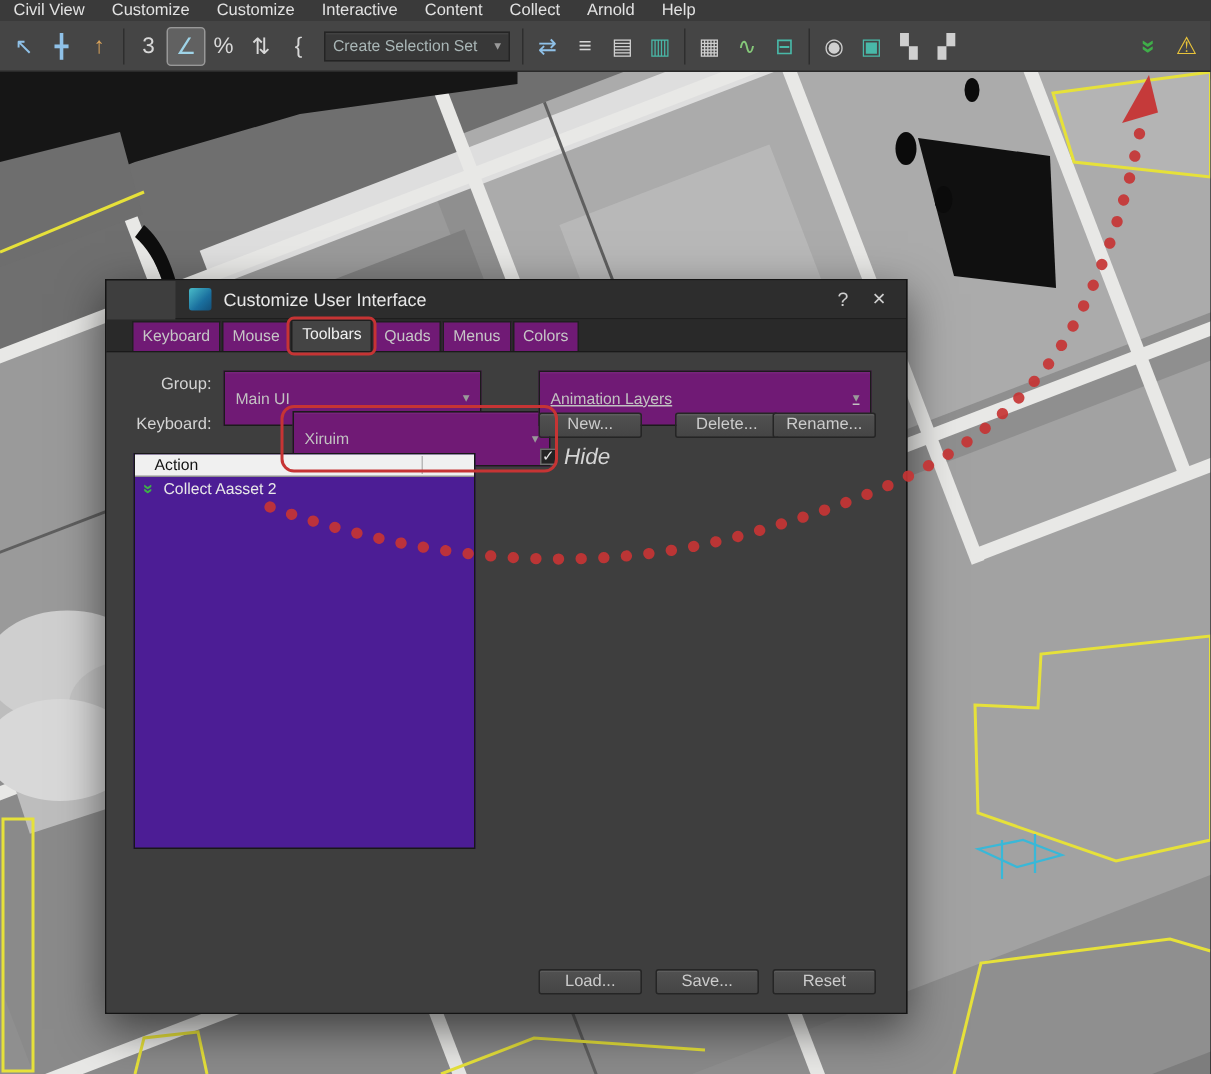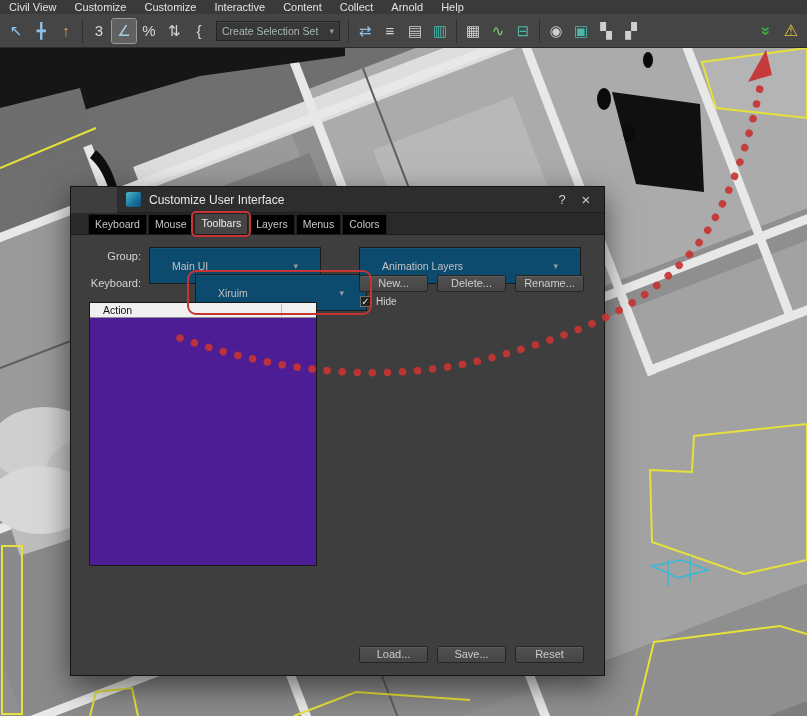--- a/index.html
+++ b/index.html
@@ -26,41 +26,41 @@
 
   
   .dialog { position:absolute; left:70px; top:186px; width:535px; height:490px; background:#3e3e3e; border:1px solid #141414; box-shadow:0 10px 28px rgba(0,0,0,.55); z-index:20; }
   .dlg-titlebar { position:absolute; top:0; left:0; right:0; height:26px; background:#2d2d2d; border-bottom:1px solid #1e1e1e; display:flex; align-items:center;margin-left:46px; }
   .dlg-icon { width:15px; height:15px; margin:0 8px 0 9px; border-radius:2px; background:linear-gradient(135deg,#49bcc9,#1a6f9e 60%,#134f78); flex:0 0 auto; }
   .dlg-title { font-size:12px; color:#e8e8e8; }
   .dlg-spacer { flex:1; }
   .dlg-btn { width:24px; text-align:center; font-size:13px; color:#cfcfcf; cursor:default; }
   .dlg-btn.close { font-size:15px; margin-right:6px; }
   .dlg-tabs { position:absolute; top:26px; left:0; right:0; height:22px; background:#292929; border-bottom:1px solid #1a1a1a; display:flex; align-items:flex-end; padding-left:17px; }
-  .tab { height:20px; line-height:19px; padding:0 6px; font-size:10.5px; color:#c6c6c6; background:#000000; border:1px solid #1f1f1f; border-bottom:none; margin-right:1px; position:relative; white-space:nowrap; }
+  .tab { height:20px; line-height:19px; padding:0 6px; font-size:10.5px; color:#c6c6c6; background:#701a75; border:1px solid #1f1f1f; border-bottom:none; margin-right:1px; position:relative; white-space:nowrap; }
   .tab.active { background:#444444; color:#efefef; height:21px; }
   .dlg-body { position:absolute; top:48px; left:0; right:0; bottom:0; background:#3e3e3e; }
 
   .fld-label { position:absolute; width:64px; text-align:right; font-size:11px; color:#d4d4d4; }
   .lbl-group { left:6px; top:15px; }
   .lbl-category { left:6px; top:42px; }
 
-  .dropdown { position:absolute; height:37px; background:#0c4a6e; border:1px solid #1b1b1b; box-shadow:inset 0 1px 0 rgba(255,255,255,.05); display:flex; align-items:center; justify-content:space-between; padding:0 22px; font-size:10.5px; color:#c2c2c2; }
+  .dropdown { position:absolute; height:37px; background:#701a75; border:1px solid #1b1b1b; box-shadow:inset 0 1px 0 rgba(255,255,255,.05); display:flex; align-items:center; justify-content:space-between; padding:0 7px; font-size:10.5px; color:#c2c2c2; }
   .dd-group { left:78px; top:12px; width:172px; }
   .dd-category { left:78px; top:39px; width:172px;margin-left:46px; }
-  .dd-toolbarsel { left:288px; top:12px; width:222px; }
+  .dd-toolbarsel { left:288px; top:12px; width:222px;text-decoration:underline; }
   .dd-caret { font-size:9px; color:#9a9a9a; }
 
   .btn { position:absolute; width:69px; height:17px; line-height:15px; text-align:center; font-size:11px; color:#cccccc; background:linear-gradient(#515151,#454545); border:1px solid #252525; border-radius:2px; box-shadow:inset 0 1px 0 rgba(255,255,255,.08); cursor:default; }
-  .btn-new { left:288px; top:40px; } .btn-delete { left:366px; top:40px; } .btn-rename { left:444px; top:40px; }
+  .btn-new { left:288px; top:40px; } .btn-delete { left:379px; top:40px; } .btn-rename { left:444px; top:40px; }
   .btn-load { left:288px; top:411px; } .btn-save { left:366px; top:411px; } .btn-reset { left:444px; top:411px; }
 
   .checkbox-row { position:absolute; left:289px; top:61px; display:flex; align-items:center; gap:5px; }
   .checkbox { width:11px; height:11px; background:#232323; border:1px solid #6d6d6d; color:#e3e3e3; font-size:10px; line-height:9px; text-align:center; }
-  .checkbox-label { font-size:10px; color:#d4d4d4; }
+  .checkbox-label { font-size:15px; color:#d4d4d4;font-style:italic; }
 
   .action-list { position:absolute; left:18px; top:67px; width:228px; height:264px; background:#4c1d95; border:1px solid #181818; }
   .list-header { height:15px; background:#f0f0f0; border-bottom:1px solid #8f8f8f; display:flex; align-items:center; padding-left:13px; font-size:10.5px; color:#121212; position:relative; }
   .list-header::after { content:""; position:absolute; right:34px; top:1px; bottom:1px; width:1px; background:#b9b9b9; }
   .list-item { display:flex; align-items:center; gap:4px; height:16px; padding-left:3px; font-size:10.5px; color:#e8e8e8; }
   .item-icon { display:inline-block; transform:rotate(90deg); font-weight:700; font-size:12px; width:12px; text-align:center; }
 
   
   .anno-box { position:absolute; border:2.5px solid #c63434; border-radius:6px; pointer-events:none; z-index:30; }
   .tab-anno { left:-4px; right:-4px; top:-3px; bottom:-3px; border-radius:5px; }
@@ -186,21 +186,21 @@
       <span class="dlg-btn close">×</span>
     </div>
 
     <div class="dlg-tabs">
       <div class="tab">Keyboard</div>
       <div class="tab">Mouse</div>
       <div class="tab active">
         <span>Toolbars</span>
         <span class="anno-box tab-anno" style="border-color: rgb(198, 52, 52);"></span>
       </div>
-      <div class="tab">Layers</div>
+      <div class="tab">Quads</div>
       <div class="tab">Menus</div>
       <div class="tab">Colors</div>
     </div>
 
     <div class="dlg-body">
       <span class="fld-label lbl-group">Group:</span>
       <div class="dropdown dd-group">
         <span>Main UI</span>
         <span class="dd-caret">▾</span>
       </div>
@@ -225,20 +225,26 @@
         <span class="checkbox">
           <span>✓</span>
         </span>
         <span class="checkbox-label">Hide</span>
       </div>
 
       <div class="action-list">
         <div class="list-header">
           <span>Action</span>
         </div>
+        <div class="list-body">
+          <div class="list-item">
+            <span class="item-icon" style="color: rgb(63, 174, 73);">»</span>
+            <span>Collect Aasset 2</span>
+          </div>
+        </div>
       </div>
 
       <div class="btn btn-load">Load...</div>
       <div class="btn btn-save">Save...</div>
       <div class="btn btn-reset">Reset</div>
     </div>
   </div>
 
   <svg class="annotation-layer" viewBox="0 0 807 716" width="807" height="716">
     <path d="M 180 338 C 300 380 410 382 505 354 C 595 328 652 302 698 244 C 729 204 751 138 761 82" fill="none" stroke="#c63434" stroke-width="7.5" stroke-linecap="round" stroke-dasharray="0.1 15" opacity="0.92"></path>

